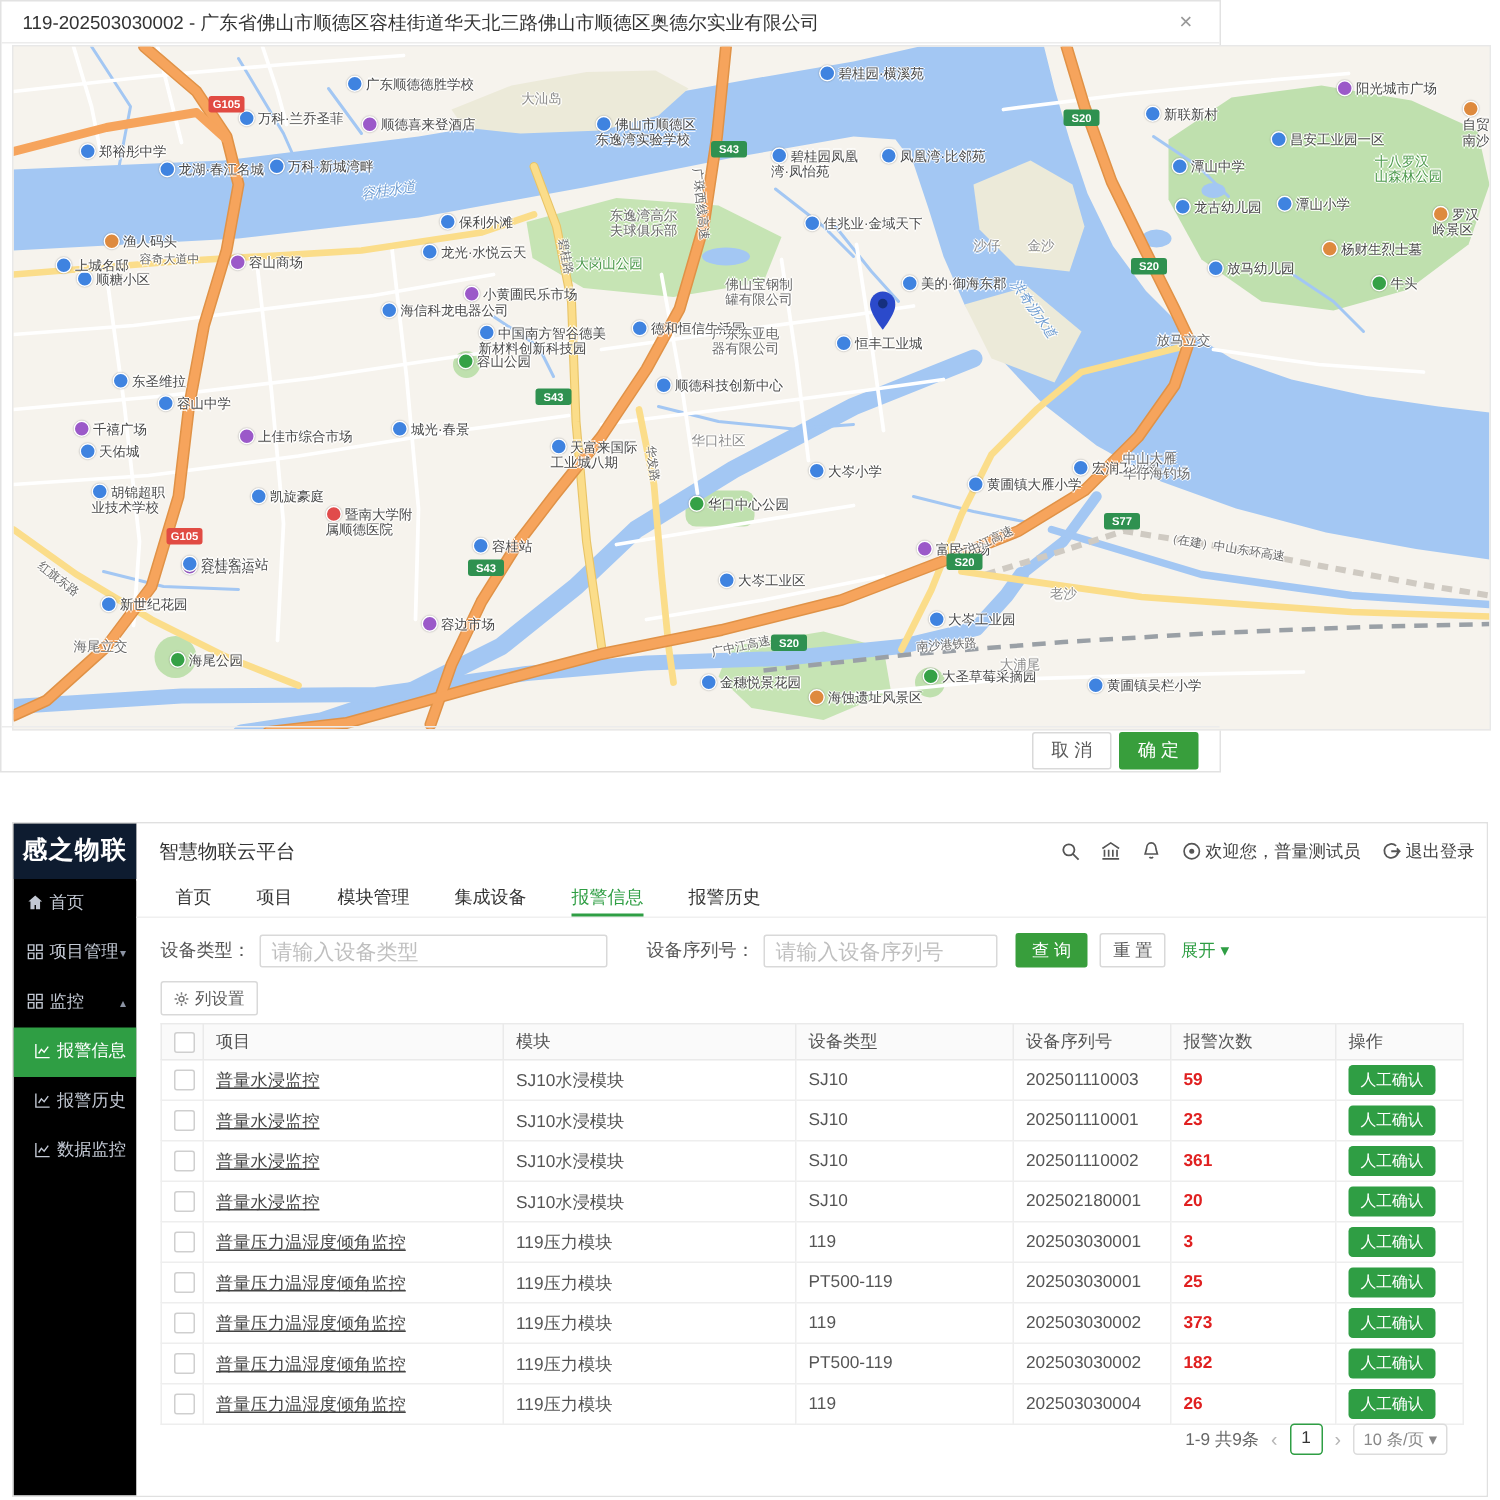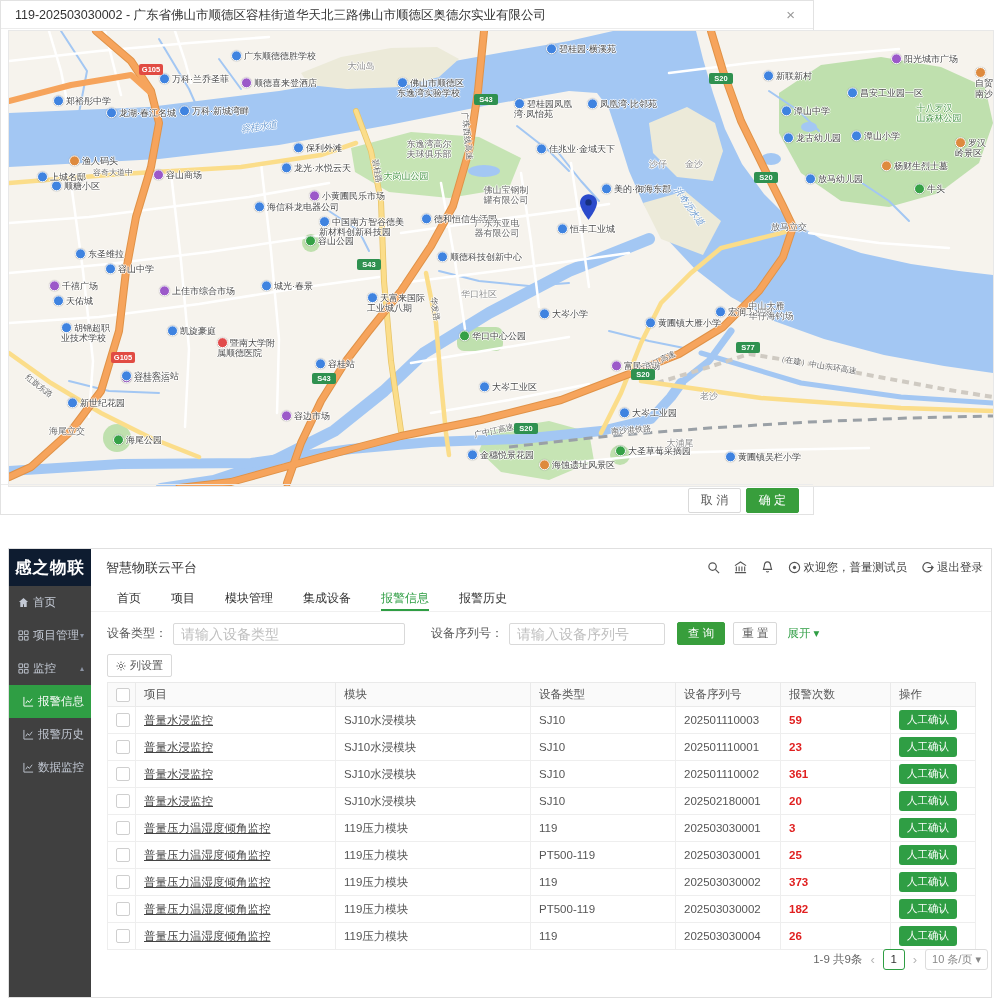--- a/index.html
+++ b/index.html
@@ -21,21 +21,21 @@
   .shield{position:absolute;width:24px;height:11px;line-height:11px;border-radius:2px;color:#fff;font-size:7.5px;text-align:center;z-index:6;font-weight:bold;}
   .pin{position:absolute;left:571px;top:163px;width:17px;height:26px;z-index:7;}
   #modal-footer{position:absolute;left:0;bottom:0;width:100%;height:30px;border-top:1px solid #ececec;box-sizing:border-box;}
   .btn{display:inline-block;font-size:12px;border-radius:2px;padding:3px 12px;cursor:pointer;box-sizing:border-box;}
   .btn.plainb{background:#fff;border:1px solid #d9d9d9;color:#595959;}
   .btn.green{background:#389e3c;border:1px solid #389e3c;color:#fff;}
   #modal-footer .btn{position:relative;top:3px;}
   #modal-footer .wrap{float:right;margin-right:14px;}
   
   #app{position:absolute;left:8px;top:548px;width:984px;height:450px;border:1px solid #e0e0e0;background:#fff;box-sizing:border-box;overflow:hidden;}
-  #sidebar{position:absolute;left:0;top:0;width:82px;height:100%;background:#404040;}
+  #sidebar{position:absolute;left:0;top:0;width:82px;height:100%;background:#000000;}
   #logo{height:37px;line-height:37px;background:#0e1c30;color:#fff;font-weight:bold;font-size:16.5px;text-align:center;letter-spacing:1px;}
   .side-item{height:33px;line-height:33px;color:#c3c9d4;font-size:11.5px;padding-left:9px;cursor:pointer;position:relative;}
   .side-item svg{vertical-align:-2px;margin-right:4px;}
   .side-item .chev{position:absolute;right:7px;font-size:8px;color:#8b93a3;}
   .side-item.active{background:#2f9e44;color:#fff;}
   .side-sub{padding-left:14px;}
   #header{position:absolute;left:82px;top:0;width:902px;height:37px;border-bottom:1px solid #f0f0f0;background:#fff;}
   #platform-title{position:absolute;left:15px;top:0;line-height:37px;font-size:13px;color:#333;}
   #header-right{position:absolute;right:10px;top:0;height:37px;display:flex;align-items:center;gap:14px;font-size:11.5px;color:#444;}
   #header-right .hicon{cursor:pointer;display:flex;align-items:center;gap:3px;}
@@ -53,21 +53,21 @@
   #reset-btn{margin-left:8px;padding:3px 8px;font-size:11.5px;}
   #expand-link{margin-left:10px;color:#2f9e44;cursor:pointer;font-size:11.5px;}
   #colset-btn{position:absolute;left:16px;top:42px;border:1px solid #d9d9d9;border-radius:2px;background:#fff;font-size:11px;color:#595959;padding:3px 8px;cursor:pointer;display:flex;align-items:center;gap:4px;}
   table.grid{position:absolute;left:16px;top:70px;width:868px;border-collapse:collapse;font-size:11.5px;color:#555;table-layout:fixed;}
   table.grid th{background:#fafafa;font-weight:normal;color:#555;text-align:left;border:1px solid #eaeaea;height:23px;padding:0 8px;}
   table.grid td{border:1px solid #eeeeee;height:26px;padding:0 8px;overflow:hidden;white-space:nowrap;}
   td.proj a{color:#444;text-decoration:underline;cursor:pointer;}
   td.cnt{color:#e02020;font-weight:bold;}
   .mini-btn{background:#2f9e44;color:#fff;border:none;border-radius:3px;font-size:10.5px;padding:3px 8px;cursor:pointer;}
   .cb{display:inline-block;width:12px;height:12px;border:1px solid #cfcfcf;border-radius:2px;background:#fff;vertical-align:middle;cursor:pointer;}
-  #pager{position:absolute;right:5px;top:337px;display:flex;align-items:center;gap:8px;font-size:11.5px;color:#666;}
+  #pager{position:absolute;right:28px;top:337px;display:flex;align-items:center;gap:8px;font-size:11.5px;color:#666;}
   #pager .arrow{color:#b5b5b5;cursor:pointer;font-size:13px;}
   #page-1{width:20px;height:19px;line-height:19px;text-align:center;border:1px solid #2f9e44;border-radius:3px;color:#333;cursor:pointer;}
   #page-size{border:1px solid #dcdcdc;border-radius:3px;padding:2px 6px;color:#888;cursor:pointer;font-size:11px;}
 </style>
 </head>
 <body>
 
 <div id="stage">
 
   <div id="modal">

